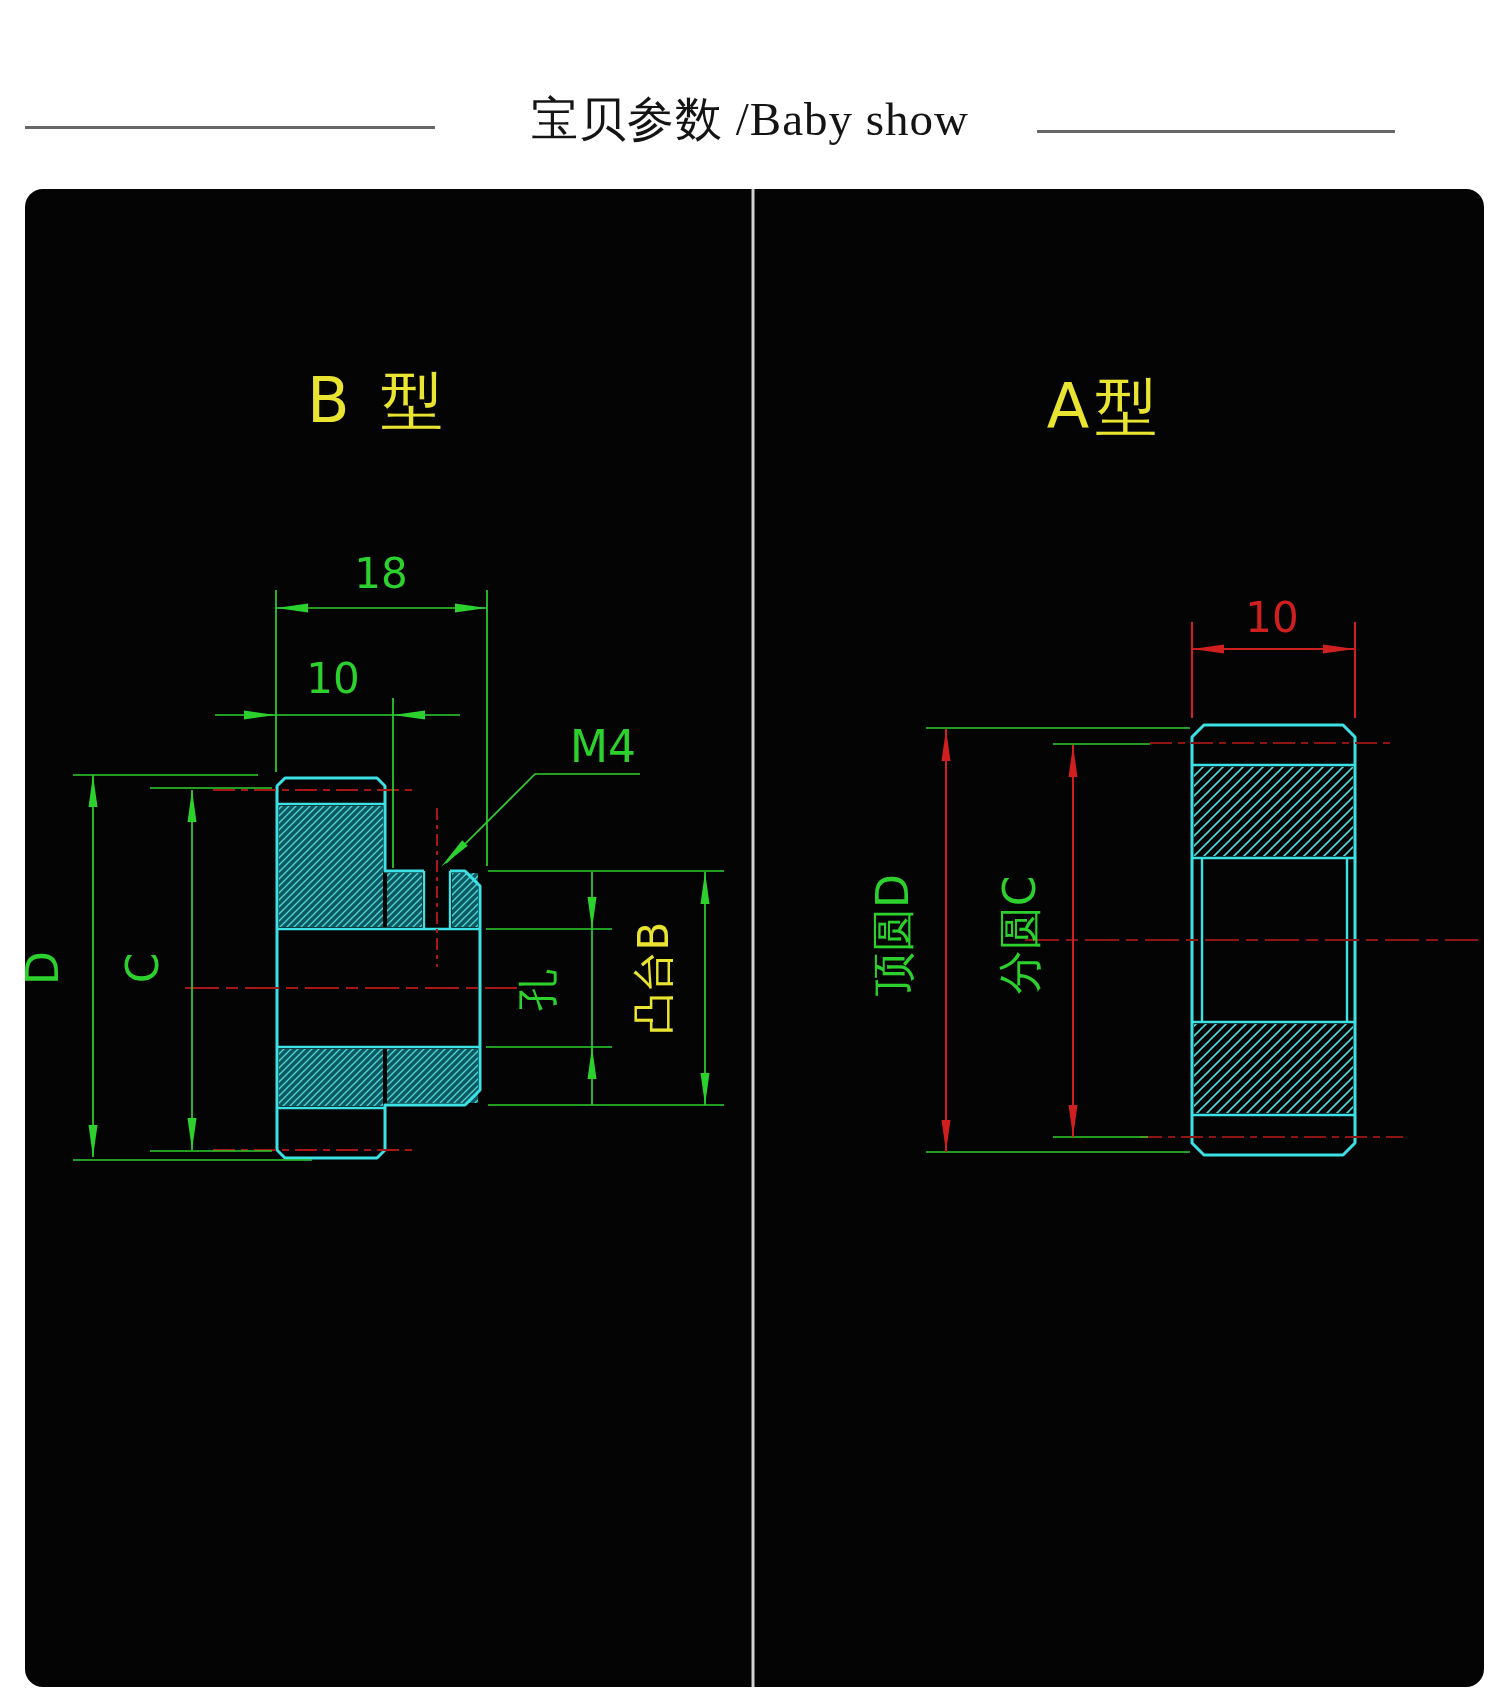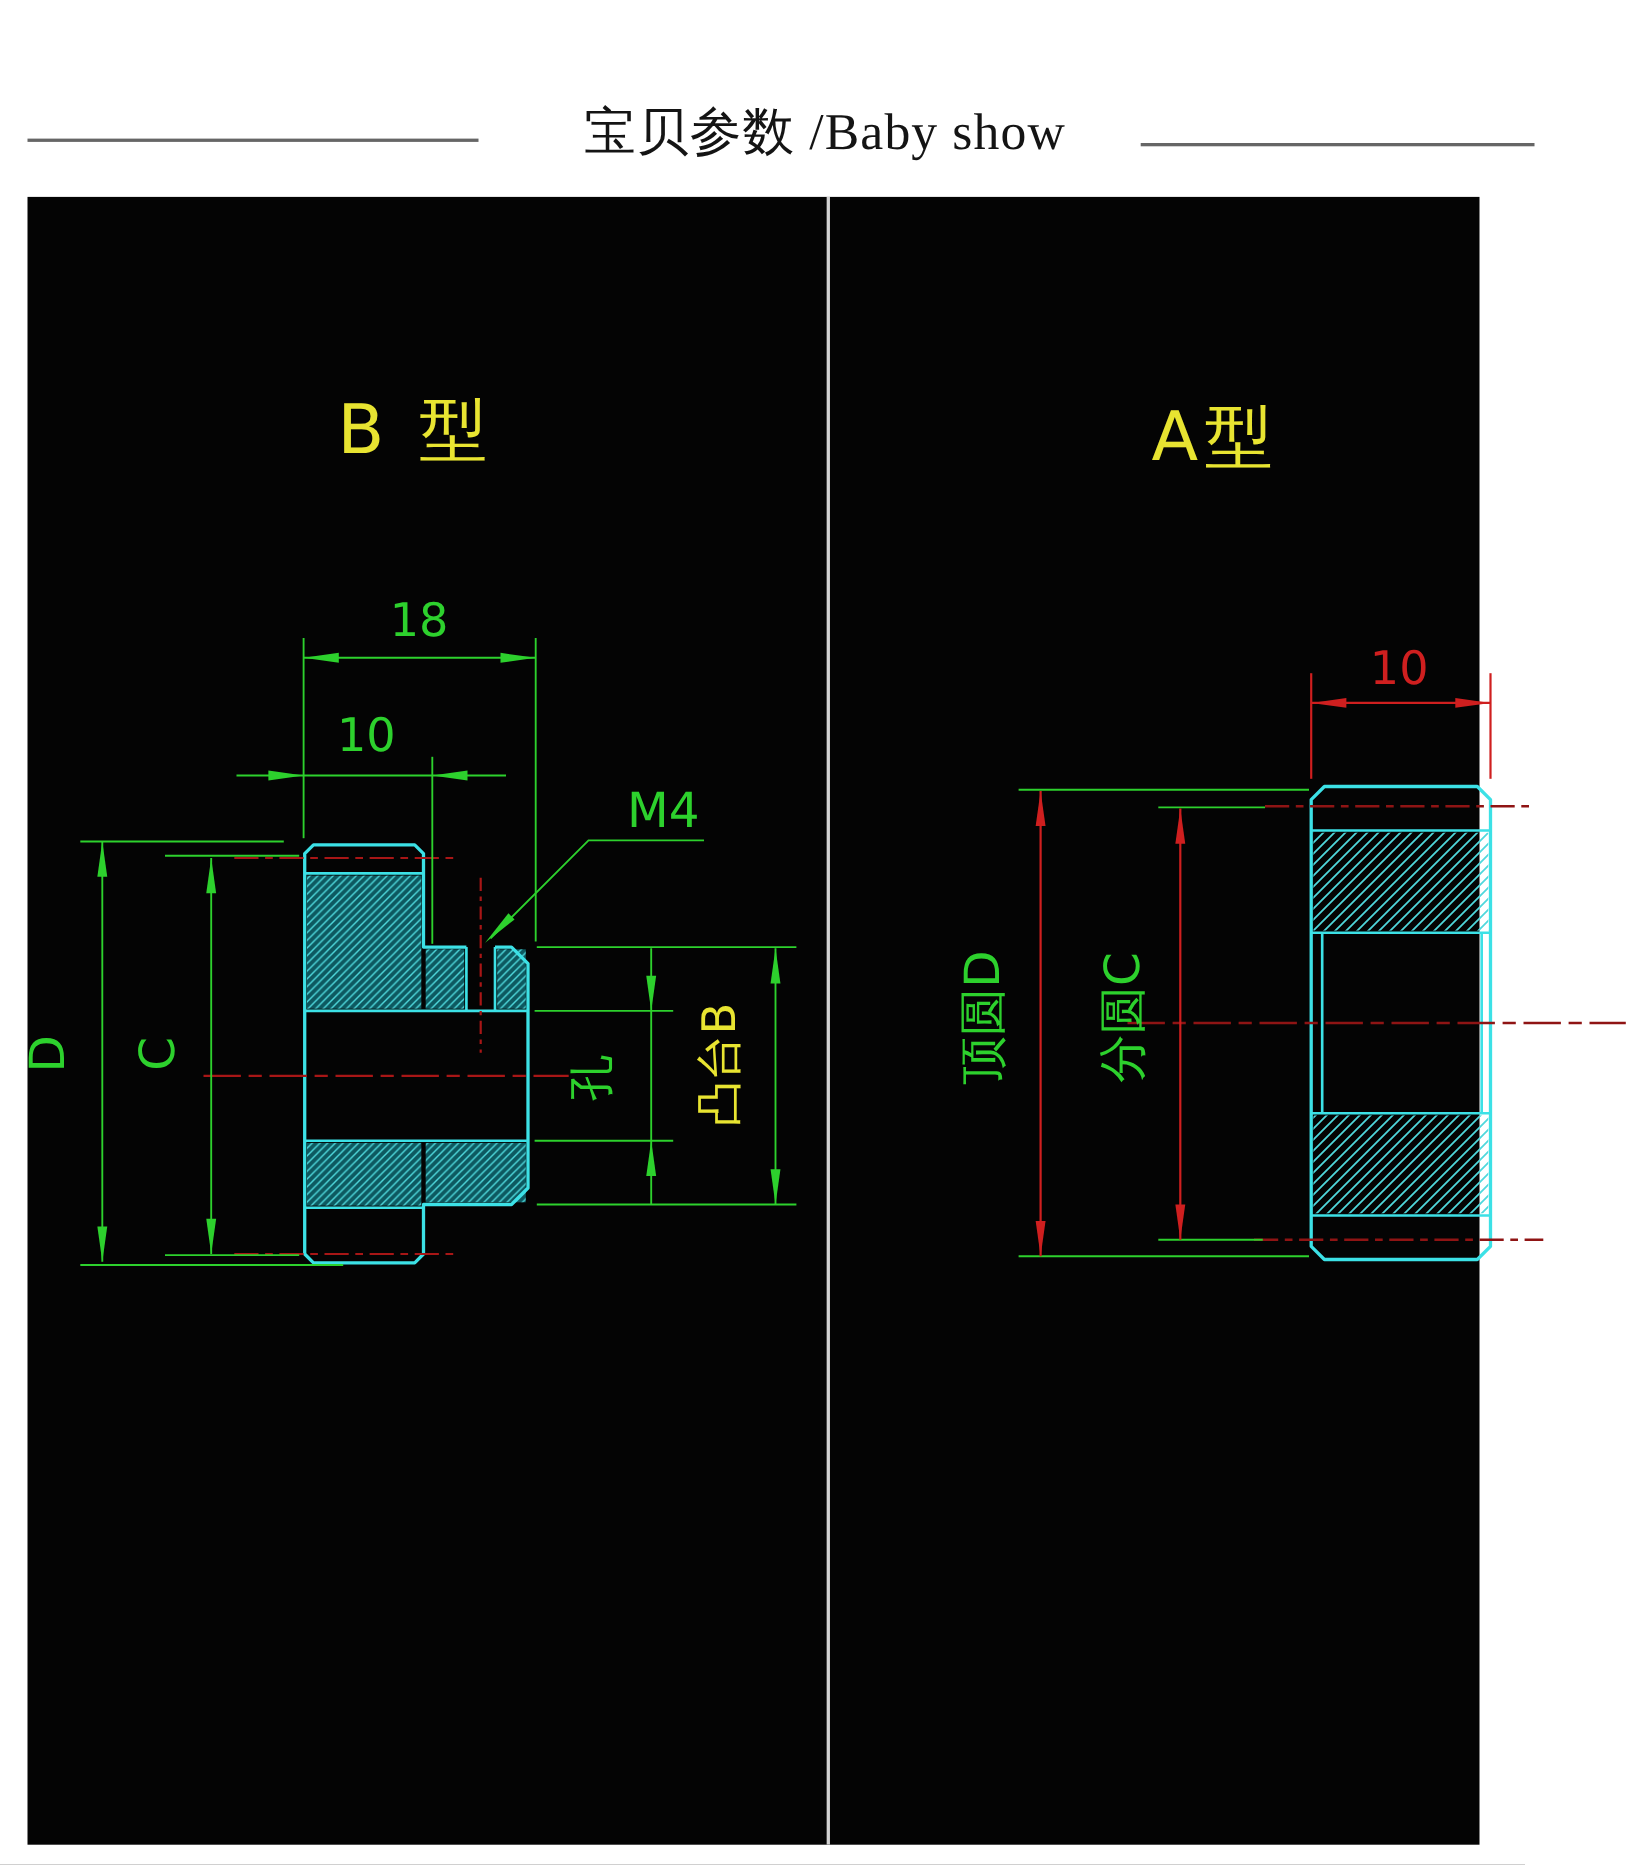--- a/index.html
+++ b/index.html
@@ -11,21 +11,21 @@
   *{margin:0;padding:0;box-sizing:border-box;}
   html,body{width:1500px;height:1695px;background:#ffffff;overflow:hidden;
     font-family:"Liberation Sans","DejaVu Sans",sans-serif;}
   .page{position:relative;width:1500px;height:1695px;background:#fff;}
   .hdr-title{position:absolute;left:0;top:88px;width:1500px;text-align:center;
     font-family:"Liberation Serif","DejaVu Serif",serif;font-size:47px;color:var(--c-title_ink);
     letter-spacing:1px;white-space:pre;}
   .hdr-rule{position:absolute;height:3px;background:var(--c-rule);}
   .hdr-rule.left{left:25px;top:126px;width:410px;}
   .hdr-rule.right{left:1037px;top:130px;width:358px;}
-  .canvas{position:absolute;left:25px;top:179px;width:1320px;height:1498px;background:var(--c-black);}
+  .canvas{position:absolute;left:25px;top:189px;width:1459px;height:1498px;background:var(--c-black);border-radius:18px;}
   svg{display:block;}
   .ol{stroke:var(--c-cyan);stroke-width:3;fill:none;stroke-linejoin:round;}
   .il{stroke:var(--c-cyan);stroke-width:2.4;fill:none;}
   .ln-g{stroke:var(--c-green);stroke-width:1.7;fill:none;}
   .ar-g{fill:var(--c-green);stroke:none;}
   .ln-r{stroke:var(--c-red_dim);stroke-width:2;fill:none;}
   .ar-r{fill:var(--c-red_dim);stroke:none;}
   .cl-r{stroke:var(--c-red_center);stroke-width:2;fill:none;}
   .cl-rd{stroke:var(--c-red_dark);stroke-width:2.2;fill:none;}
   .hatch-line{stroke:var(--c-hatch_line);stroke-width:1.3;}

